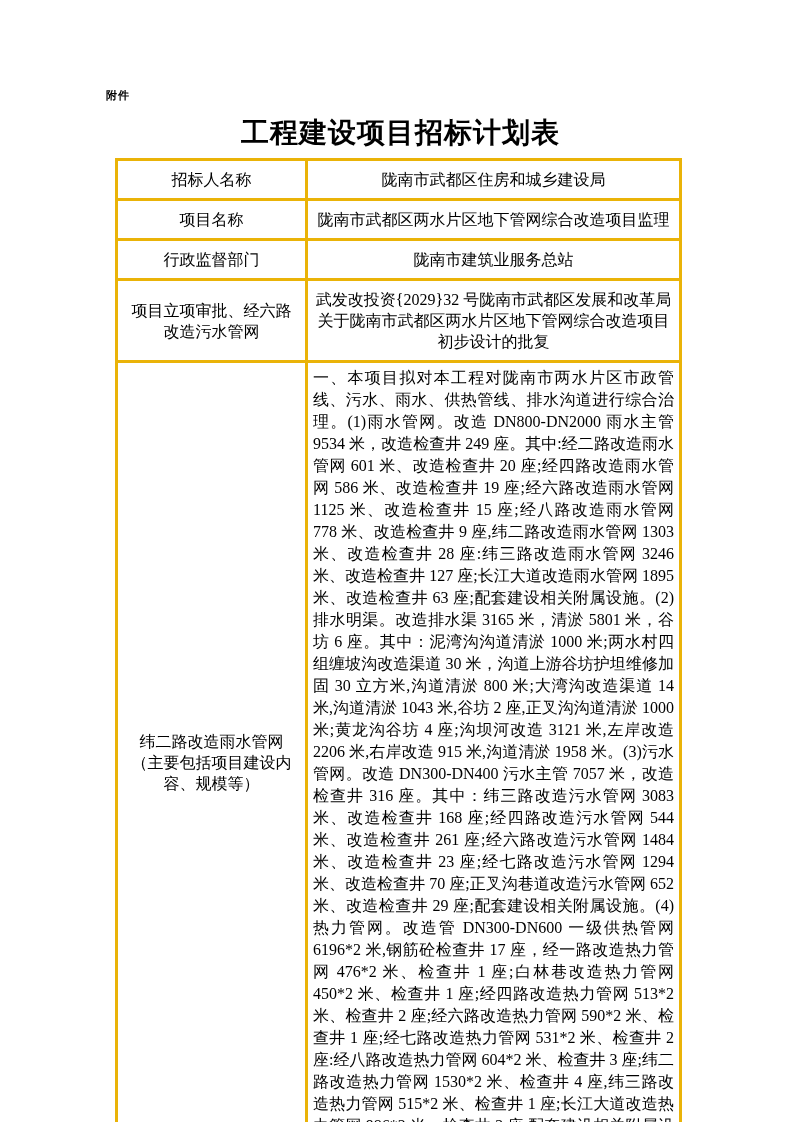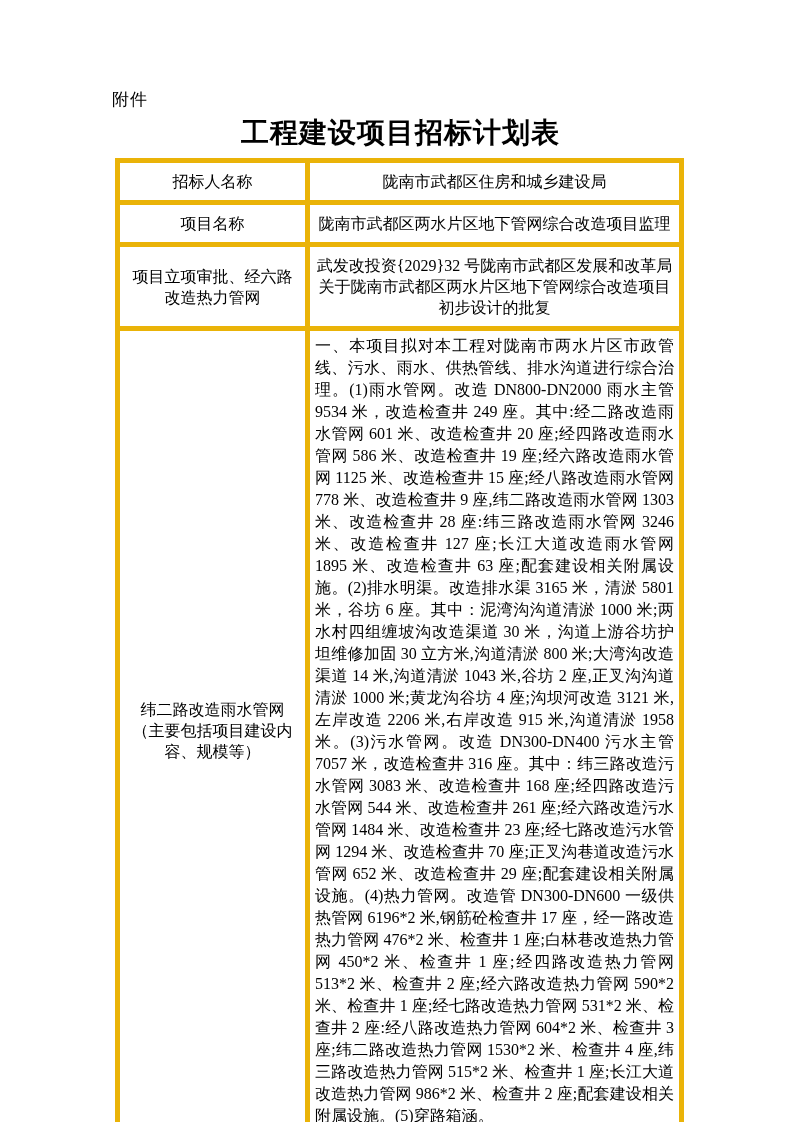--- a/index.html
+++ b/index.html
@@ -9,24 +9,24 @@
       width: 793px;
       height: 1122px;
       margin: 0 auto;
       background: #ffffff;
       font-family: "Liberation Serif", serif;
       color: #000000;
       overflow: hidden;
     }
     .attachment {
       position: absolute;
-      left: 112px;
+      left: 106px;
       top: 88px;
-      font-size: 17px;
-      font-weight: normal;
+      font-size: 11px;
+      font-weight: bold;
       letter-spacing: 1px;
     }
     .doc-title {
       position: absolute;
       left: 4px;
       top: 114px;
       width: 100%;
       text-align: center;
       font-size: 28px;
       font-weight: bold;
@@ -34,21 +34,21 @@
     }
     table.main {
       position: absolute;
       left: 115px;
       top: 158px;
       width: 564px;
       border-collapse: collapse;
       table-layout: fixed;
     }
     table.main td {
-      border: 5px solid #eab308;
+      border: 3px solid #eab308;
       font-size: 16px;
       vertical-align: middle;
       overflow: hidden;
     }
     col.c-label { width: 190px; }
     col.c-value { width: 374px; }
     td.label-cell {
       text-align: center;
       padding: 2px 8px;
       line-height: 21px;
@@ -87,22 +87,26 @@
     </colgroup>
     <tbody>
       <tr class="r1">
         <td class="label-cell">招标人名称</td>
         <td class="value-cell">陇南市武都区住房和城乡建设局</td>
       </tr>
       <tr class="r2">
         <td class="label-cell">项目名称</td>
         <td class="value-cell">陇南市武都区两水片区地下管网综合改造项目监理</td>
       </tr>
+      <tr class="r3">
+        <td class="label-cell">行政监督部门</td>
+        <td class="value-cell">陇南市建筑业服务总站</td>
+      </tr>
       <tr class="r4">
-        <td class="label-cell">项目立项审批、经六路改造热力管网</td>
+        <td class="label-cell">项目立项审批、经六路改造污水管网</td>
         <td class="value-cell">武发改投资{2029}32 号陇南市武都区发展和改革局关于陇南市武都区两水片区地下管网综合改造项目初步设计的批复</td>
       </tr>
       <tr class="r5">
         <td class="label-cell">纬二路改造雨水管网（主要包括项目建设内容、规模等）</td>
         <td class="value-cell">一、本项目拟对本工程对陇南市两水片区市政管线、污水、雨水、供热管线、排水沟道进行综合治理。(1)雨水管网。改造 DN800-DN2000 雨水主管 9534 米，改造检查井 249 座。其中:经二路改造雨水管网 601 米、改造检查井 20 座;经四路改造雨水管网 586 米、改造检查井 19 座;经六路改造雨水管网 1125 米、改造检查井 15 座;经八路改造雨水管网 778 米、改造检查井 9 座,纬二路改造雨水管网 1303 米、改造检查井 28 座:纬三路改造雨水管网 3246 米、改造检查井 127 座;长江大道改造雨水管网 1895 米、改造检查井 63 座;配套建设相关附属设施。(2)排水明渠。改造排水渠 3165 米，清淤 5801 米，谷坊 6 座。其中：泥湾沟沟道清淤 1000 米;两水村四组缠坡沟改造渠道 30 米，沟道上游谷坊护坦维修加固 30 立方米,沟道清淤 800 米;大湾沟改造渠道 14 米,沟道清淤 1043 米,谷坊 2 座,正叉沟沟道清淤 1000 米;黄龙沟谷坊 4 座;沟坝河改造 3121 米,左岸改造 2206 米,右岸改造 915 米,沟道清淤 1958 米。(3)污水管网。改造 DN300-DN400 污水主管 7057 米，改造检查井 316 座。其中：纬三路改造污水管网 3083 米、改造检查井 168 座;经四路改造污水管网 544 米、改造检查井 261 座;经六路改造污水管网 1484 米、改造检查井 23 座;经七路改造污水管网 1294 米、改造检查井 70 座;正叉沟巷道改造污水管网 652 米、改造检查井 29 座;配套建设相关附属设施。(4)热力管网。改造管 DN300-DN600 一级供热管网 6196*2 米,钢筋砼检查井 17 座，经一路改造热力管网 476*2 米、检查井 1 座;白林巷改造热力管网 450*2 米、检查井 1 座;经四路改造热力管网 513*2 米、检查井 2 座;经六路改造热力管网 590*2 米、检查井 1 座;经七路改造热力管网 531*2 米、检查井 2 座:经八路改造热力管网 604*2 米、检查井 3 座;纬二路改造热力管网 1530*2 米、检查井 4 座,纬三路改造热力管网 515*2 米、检查井 1 座;长江大道改造热力管网 986*2 米、检查井 2 座;配套建设相关附属设施。(5)穿路箱涵。</td>
       </tr>
     </tbody>
   </table>
 
 </div>

